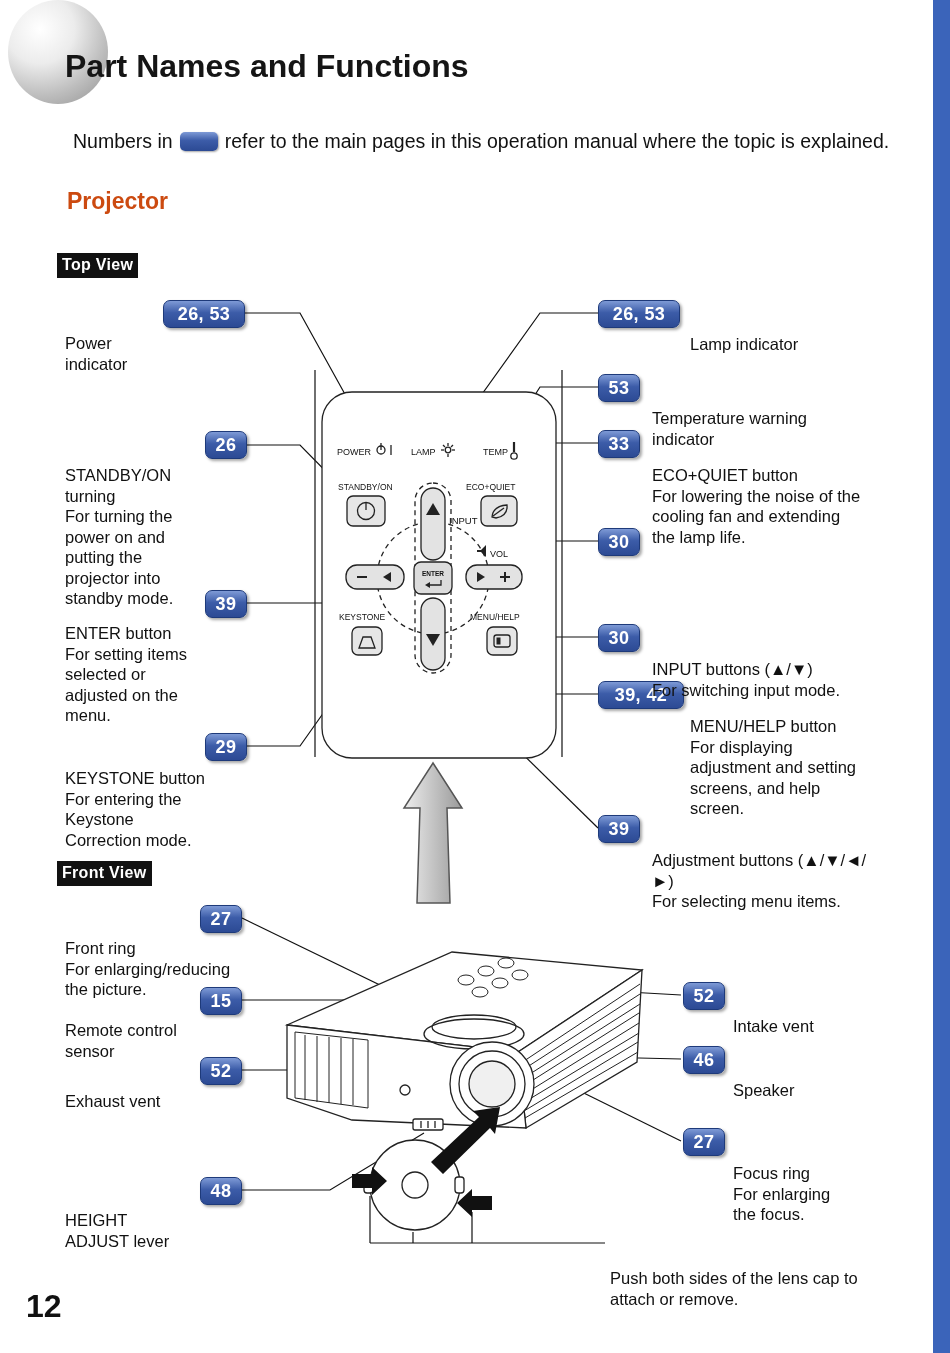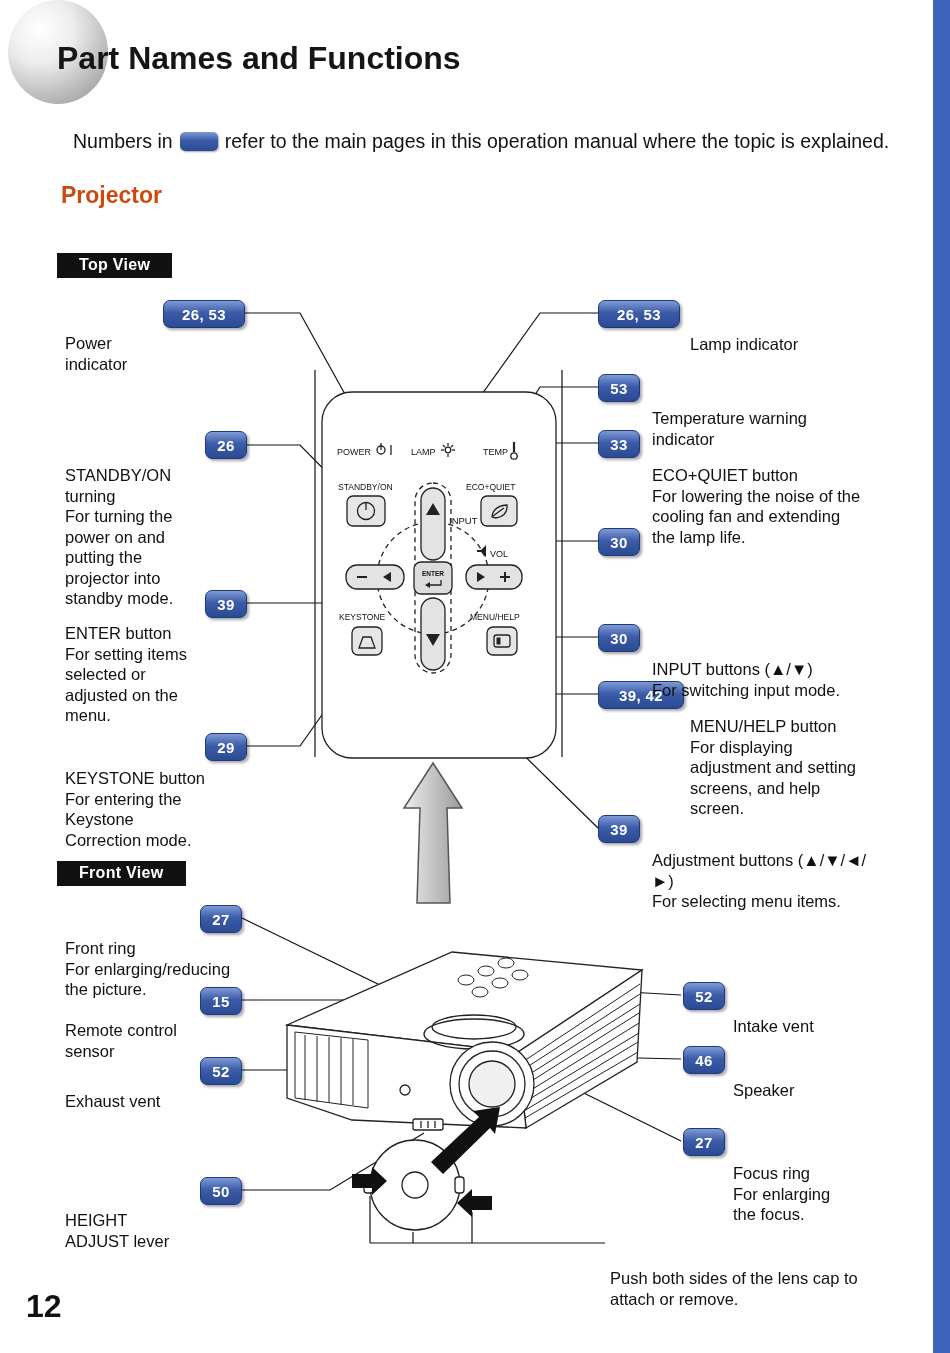--- a/index.html
+++ b/index.html
@@ -1,30 +1,30 @@
 <!DOCTYPE html>
 <html><head>
 <meta charset="utf-8">
 <style>
   html,body{margin:0;padding:0;background:#fff;}
   .page{position:relative;width:950px;height:1353px;background:#fff;overflow:hidden;
         font-family:"Liberation Sans",sans-serif;color:#111;}
   .edge-bar{position:absolute;right:0;top:0;width:17px;height:1353px;background:#3b64ba;}
   .sphere{position:absolute;left:8px;top:0;width:100px;height:104px;border-radius:50%;
           background:radial-gradient(circle at 32% 28%,#ffffff 0%,#ececec 34%,#bdbdbd 66%,#8f8f8f 100%);}
-  .title{position:absolute;left:57px;top:40px;margin:0;font-size:32px;font-weight:bold;color:#151515;}
+  .title{position:absolute;left:57px;top:40px;margin:8px;font-size:32px;font-weight:bold;color:#151515;}
   .intro{position:absolute;left:57px;top:112px;width:818px;margin:16px;font-size:19.5px;line-height:27px;}
   .inline-badge{display:inline-block;width:38px;height:19px;border-radius:5px;vertical-align:-3px;margin:0 7px;
           background:linear-gradient(180deg,#7e9ad6 0%,#3c5ca8 45%,#2c4a94 100%);
           box-shadow:1px 1px 2px rgba(0,0,0,.35);}
-  .section{position:absolute;left:57px;top:178px;margin:4px;font-size:23px;font-weight:bold;color:#cc4a10;}
+  .section{position:absolute;left:57px;top:178px;margin:10px;font-size:23px;font-weight:bold;color:#cc4a10;}
   .view-label{position:absolute;background:#111;color:#fff;font-weight:bold;font-size:16px;
-          padding:3px 22px 4px;letter-spacing:.3px;}
+          padding:3px 5px 4px;letter-spacing:.3px;}
   .badge{position:absolute;height:26px;border-radius:7px;display:flex;align-items:center;justify-content:center;
-          color:#fff;font-weight:bold;font-size:15px;letter-spacing:.4px;
+          color:#fff;font-weight:bold;font-size:18px;letter-spacing:.4px;
           background:linear-gradient(180deg,#7e9ad6 0%,#3c5ca8 45%,#2c4a94 100%);
           border:1px solid #1e3a7a;box-shadow:2px 2px 3px rgba(0,0,0,.35);text-align:right;}
   .item{position:absolute;font-size:16.5px;line-height:20.5px;margin-top:36px;}
   .pageno{position:absolute;left:26px;top:1288px;font-size:32px;font-weight:bold;}
   .overlay{position:absolute;left:0;top:0;pointer-events:none;}
   svg text{font-family:"Liberation Sans",sans-serif;}
 </style>
 </head>
 <body>
 
@@ -268,21 +268,21 @@
     <div>For displaying adjustment and setting screens, and help screen.</div>
   </div>
   <div class="item" style="left:652px;top:814px;width:225px">
     <div>Adjustment buttons (▲/▼/◄/►)</div>
     <div>For selecting menu items.</div>
   </div>
 
   <div class="badge" style="left:200px;top:905px;width:40px">27</div>
   <div class="badge" style="left:200px;top:987px;width:40px">15</div>
   <div class="badge" style="left:200px;top:1057px;width:40px">52</div>
-  <div class="badge" style="left:200px;top:1177px;width:40px">50</div>
+  <div class="badge" style="left:200px;top:1177px;width:40px">48</div>
   <div class="badge" style="left:683px;top:982px;width:40px">52</div>
   <div class="badge" style="left:683px;top:1046px;width:40px">46</div>
   <div class="badge" style="left:683px;top:1128px;width:40px">27</div>
 
   <div class="item" style="left:65px;top:902px;width:180px">
     <div>Front ring</div>
     <div>For enlarging/reducing the picture.</div>
   </div>
   <div class="item" style="left:65px;top:984px;width:125px">
     <div>Remote control sensor</div>

